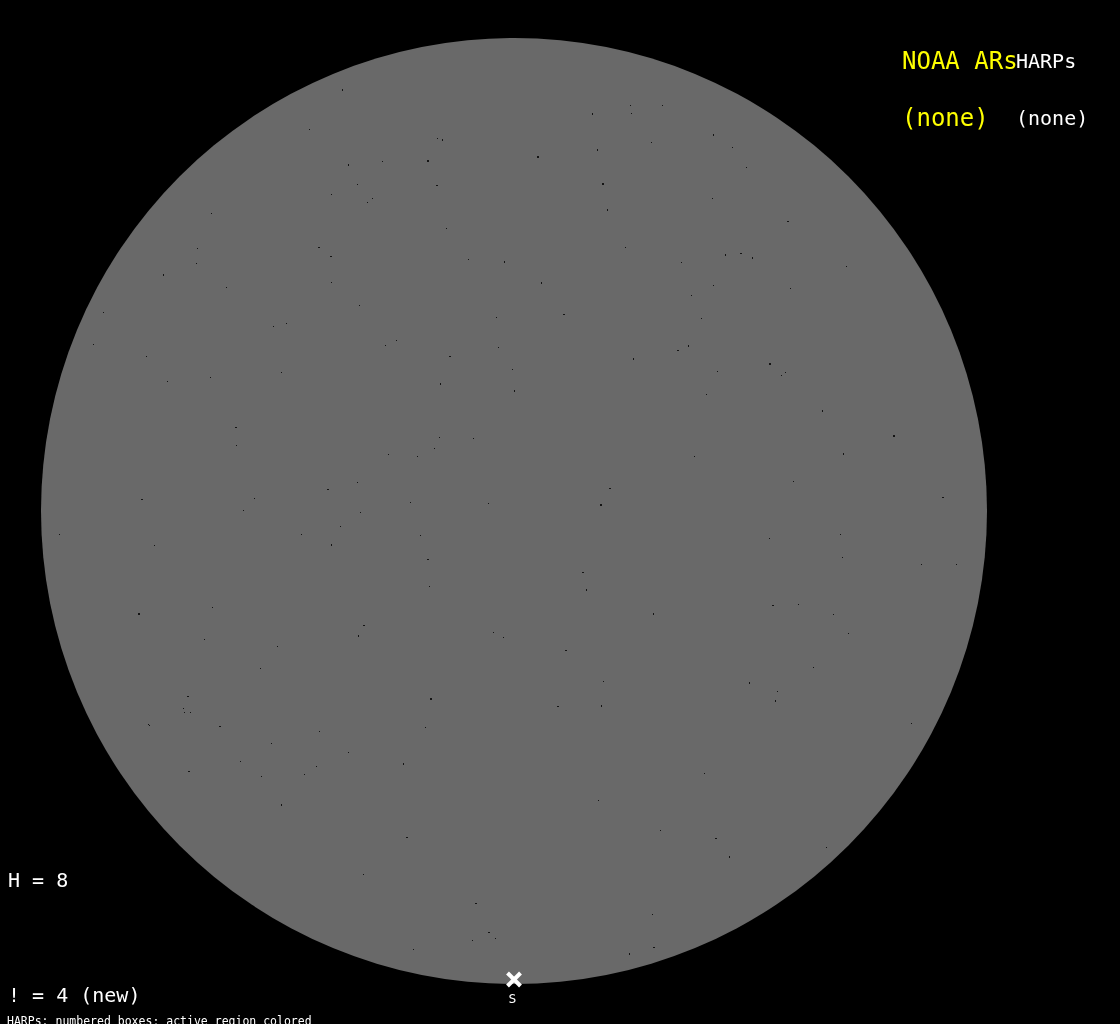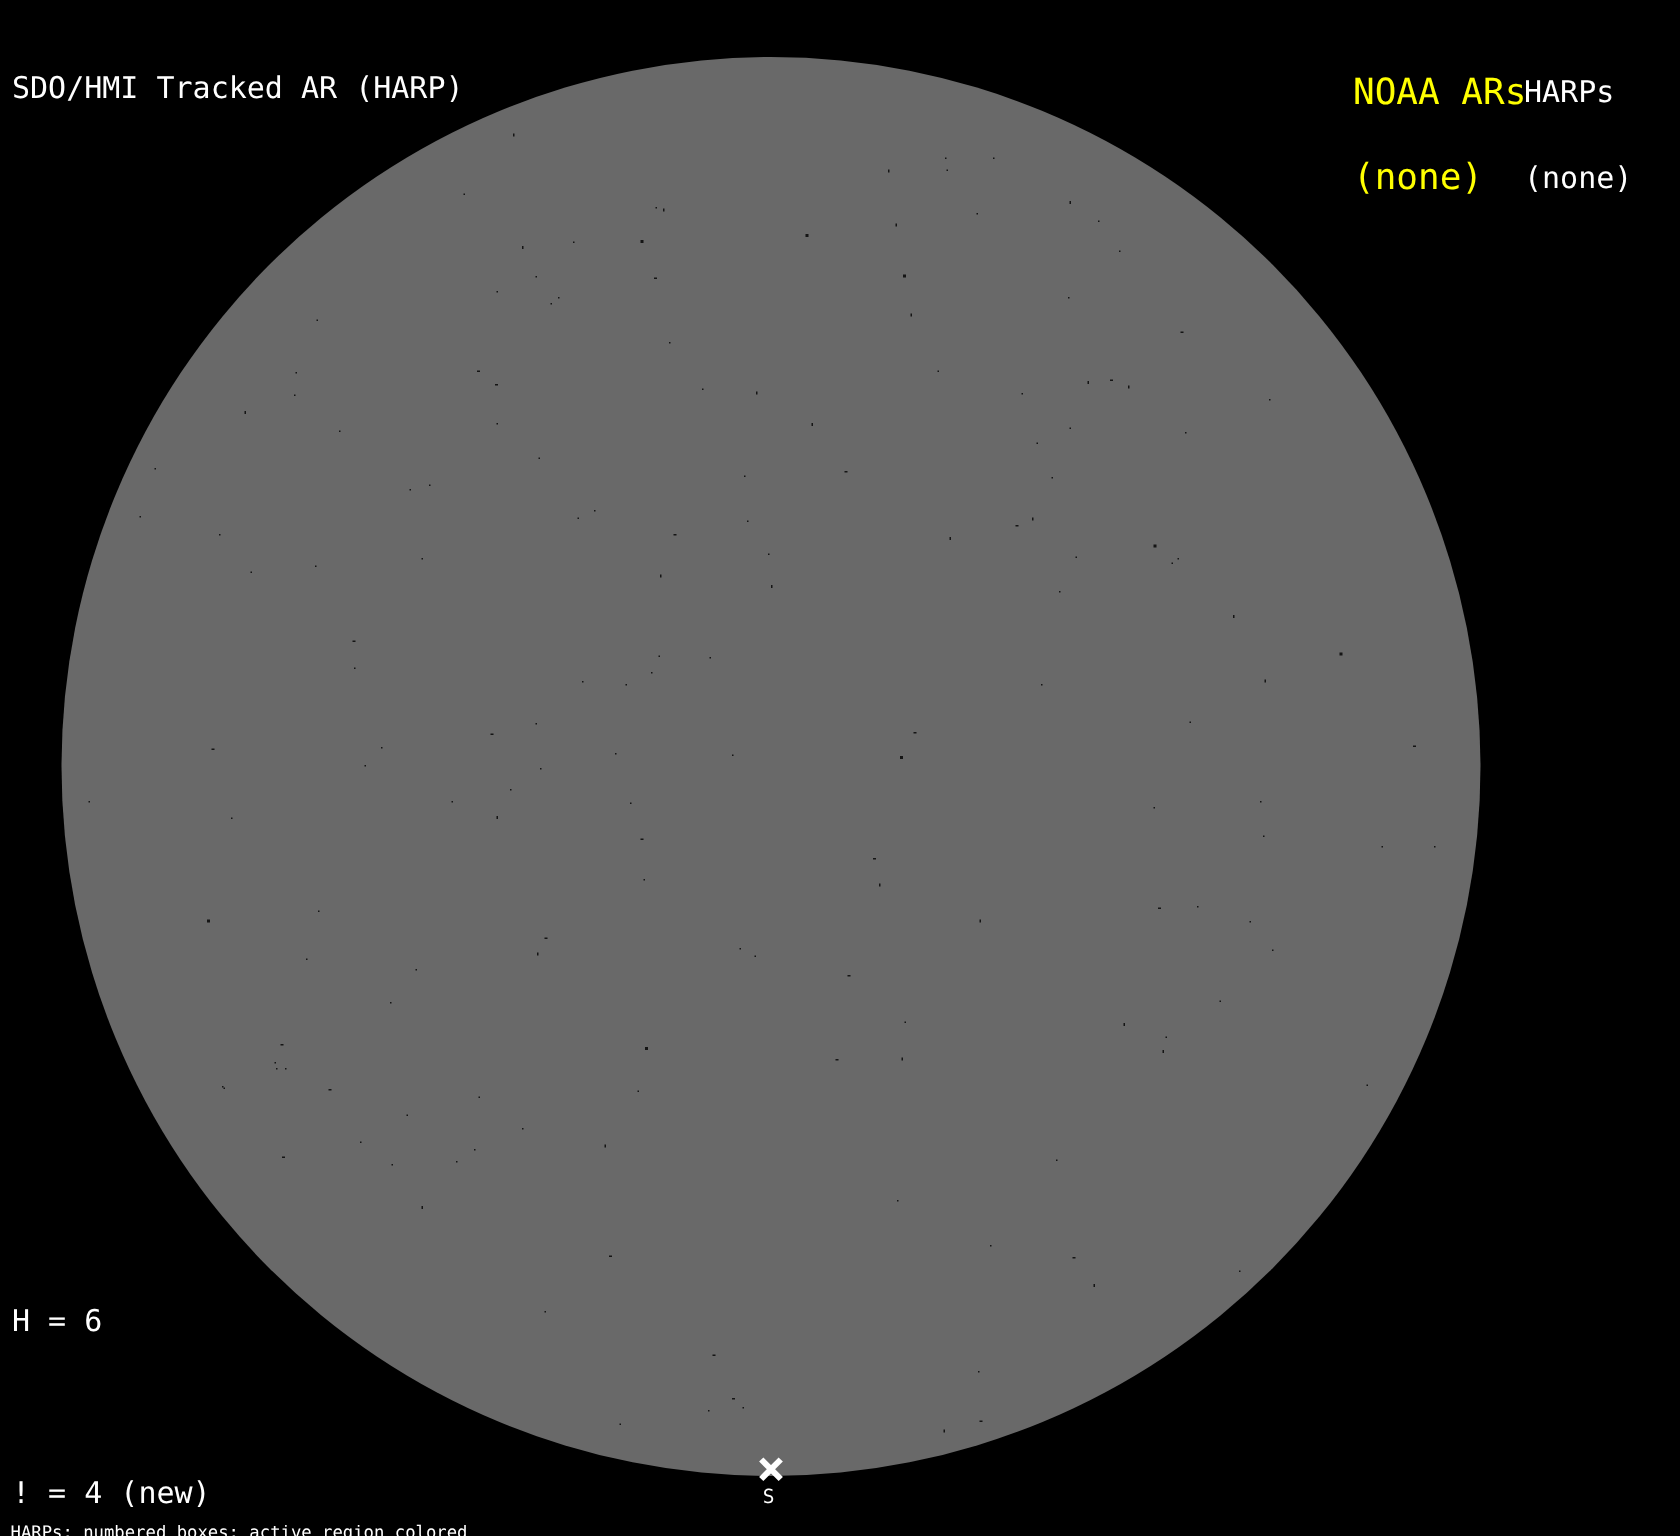--- a/index.html
+++ b/index.html
@@ -265,35 +265,34 @@
       <div class="speck" style="left: 146px; top: 356px; width: 1px; height: 1px;"></div>
       <div class="speck" style="left: 651px; top: 142px; width: 1px; height: 1px;"></div>
       <div class="speck" style="left: 582px; top: 572px; width: 2px; height: 1px;"></div>
       <div class="speck" style="left: 833px; top: 614px; width: 1px; height: 1px;"></div>
       <div class="speck" style="left: 212px; top: 607px; width: 1px; height: 1px;"></div>
       <div class="speck" style="left: 468px; top: 259px; width: 1px; height: 1px;"></div>
       <div class="speck" style="left: 660px; top: 830px; width: 1px; height: 1px;"></div>
     </div>
 
   <div class="hdr-left">
-    <div>SDO/HMI Tracked AR (HARP)</div>
   </div>
 
   <div class="col-noaa">
     <div>NOAA ARs</div>
     <div>(none)</div>
   </div>
 
   <div class="col-harps">
     <div>HARPs</div>
     <div>(none)</div>
   </div>
 
   <div class="legend">
-    <div>H = 6</div>
+    <div>H = 8</div>
     <div></div>
     <div>! = 4 (new)</div>
     
     
     
     
     
   </div>
 
   <div class="footnotes">

